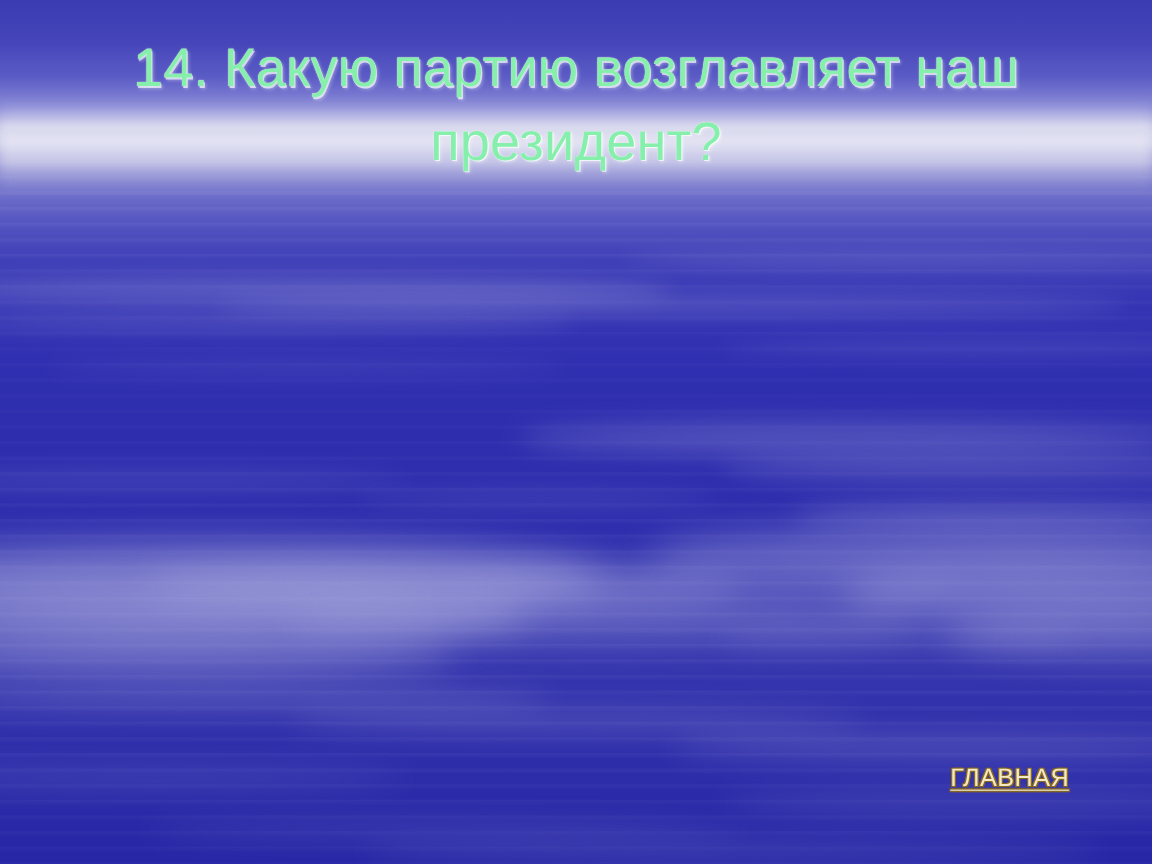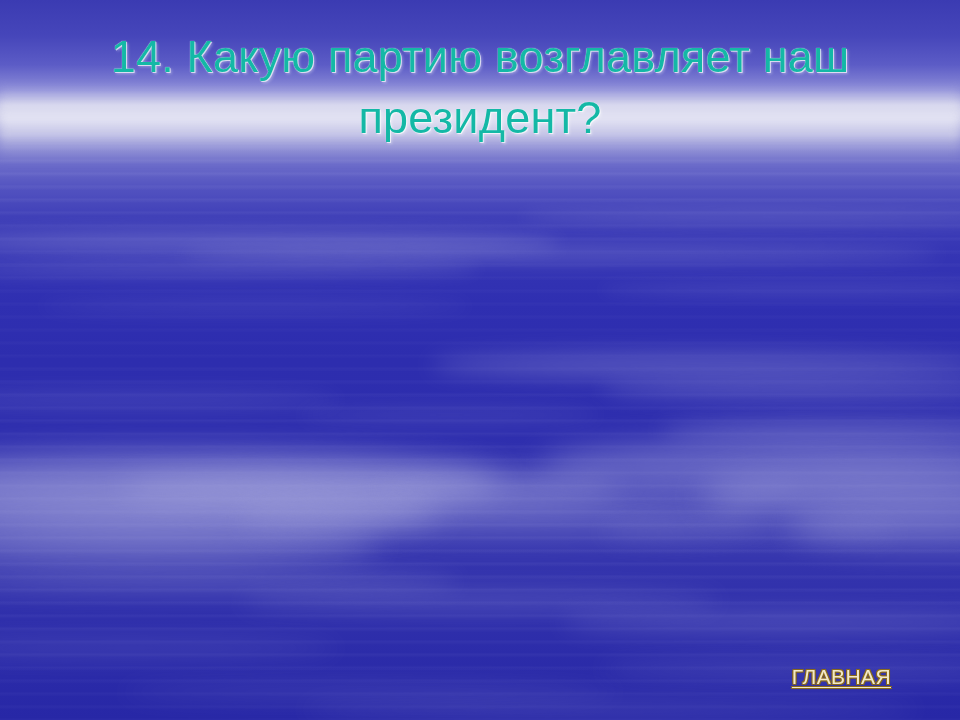--- a/index.html
+++ b/index.html
@@ -167,34 +167,34 @@
   .title {
     position: absolute;
     left: 24px;
     right: 24px;
     top: 26px;
     text-align: center;
     font-size: 45px;
     line-height: 61px;
     font-weight: 400;
     letter-spacing: 0.2px;
-    color: #14b8a6;
+    color: #86efac;
     text-shadow:
       0 0 1px #ffffff,
       1px 1px 0 rgba(255,255,255,0.65),
       2px 2px 3px rgba(255,255,255,0.35);
     white-space: pre-line;
     pointer-events: none;
   }
 
   
   .home-link {
     position: absolute;
     right: 69px;
-    top: 665px;
+    top: 637px;
     font-size: 21px;
     line-height: 24px;
     font-weight: 400;
     letter-spacing: 0.4px;
     color: #f2e9c9;
     text-decoration: underline;
     text-underline-offset: 3px;
     text-decoration-thickness: 1px;
     text-shadow:
       -1px -1px 0 #8a6a1c,

